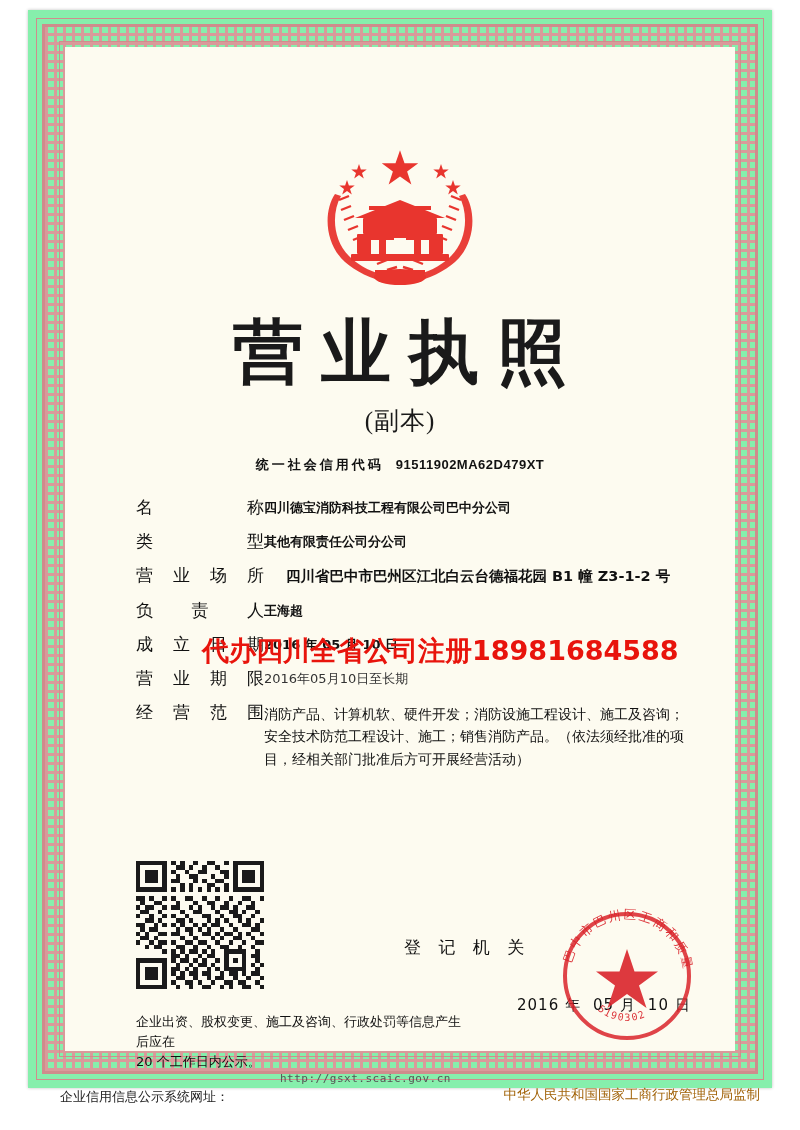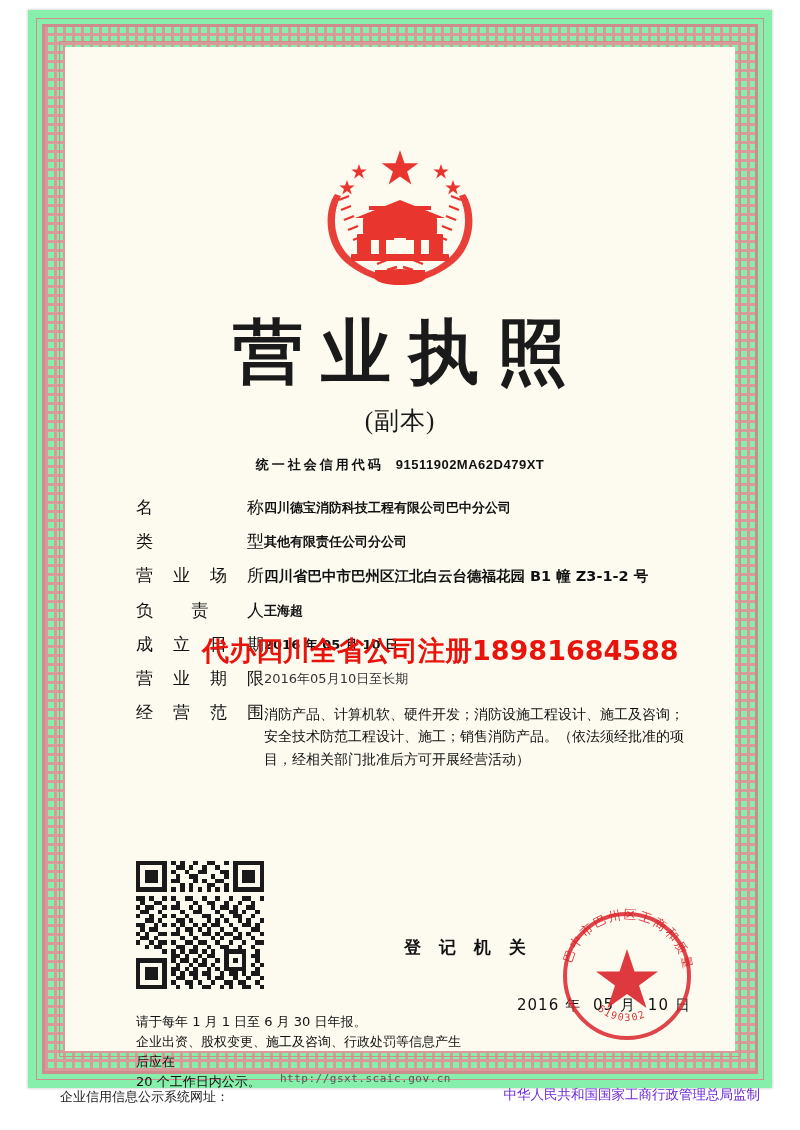--- a/index.html
+++ b/index.html
@@ -160,21 +160,21 @@
     line-height: 1.5;
     padding-top: 2px;
   }
   .field-value.bold { font-weight: bold; font-size: 13px; }
   .field-value.small { font-size: 13px; color: #333; }
   .field-value.scope {
     font-size: 14px;
     line-height: 1.62;
     max-width: 430px;
   }
-  .field-value.addr { font-weight: bold; font-size: 14.5px; }
+  .field-value.addr { font-weight: bold; font-size: 14.5px; margin-left: 22px; }
 
   
   .ad-overlay {
     position: absolute;
     top: 577px;
     left: 128px;
     font-family: "DejaVu Sans", "Liberation Sans", sans-serif;
     font-size: 27px;
     font-weight: bold;
     color: #e8140c;
@@ -194,21 +194,20 @@
 
   
   .reg-auth {
     position: absolute;
     top: 880px;
     left: 330px;
     font-family: "DejaVu Sans", "Liberation Sans", sans-serif;
     font-size: 17px;
     letter-spacing: 6px;
     color: #111;
-    font-weight: bold;
   }
   .reg-date {
     position: absolute;
     top: 940px;
     left: 440px;
     font-family: "DejaVu Sans", "Liberation Sans", sans-serif;
     font-size: 15px;
     color: #111;
     letter-spacing: 1px;
   }
@@ -253,21 +252,21 @@
     font-family: "DejaVu Sans", "Liberation Sans", sans-serif;
     font-size: 13px;
     color: #222;
   }
   .footer-right {
     position: absolute;
     right: 40px;
     top: 1086px;
     font-family: "DejaVu Sans", "Liberation Sans", sans-serif;
     font-size: 13.5px;
-    color: #6d28d9;
+    color: #a16207;
   }
 </style>
 </head>
 <body>
 
 <div id="certificate">
 
   <div class="border-frame">
     <div class="border-inner-mask"></div>
   </div>
@@ -652,21 +651,20 @@
         <text font-family="'DejaVu Sans','Liberation Sans',sans-serif" font-size="12.5" fill="#d9232a" letter-spacing="2.2" opacity="0.9">
           <textPath href="#sealArcTop" startOffset="7%">巴中市巴州区工商和质量技术监督管理局</textPath>
         </text>
         <text font-family="'DejaVu Sans Mono','Liberation Mono',monospace" font-size="10" fill="#d9232a" letter-spacing="1.5" opacity="0.9">
           <textPath href="#sealArcBottom" startOffset="27%">5190302</textPath>
         </text>
       </svg>
     </div>
 
     <div class="bottom-note">
-      <div>请于每年 1 月 1 日至 6 月 30 日年报。</div>
       <div>企业出资、股权变更、施工及咨询、行政处罚等信息产生后应在</div>
       <div>20 个工作日内公示。</div>
     </div>
 
     <div class="bottom-url">http://gsxt.scaic.gov.cn</div>
 
   </div>
 </div>
 
 <div class="footer-left">企业信用信息公示系统网址：</div>

